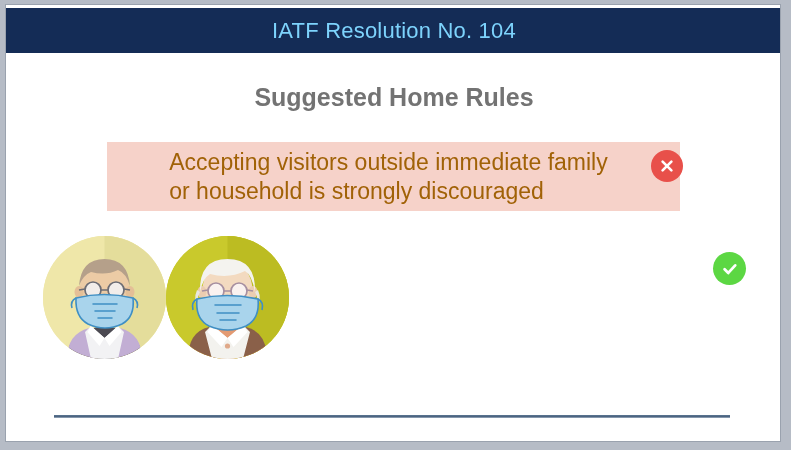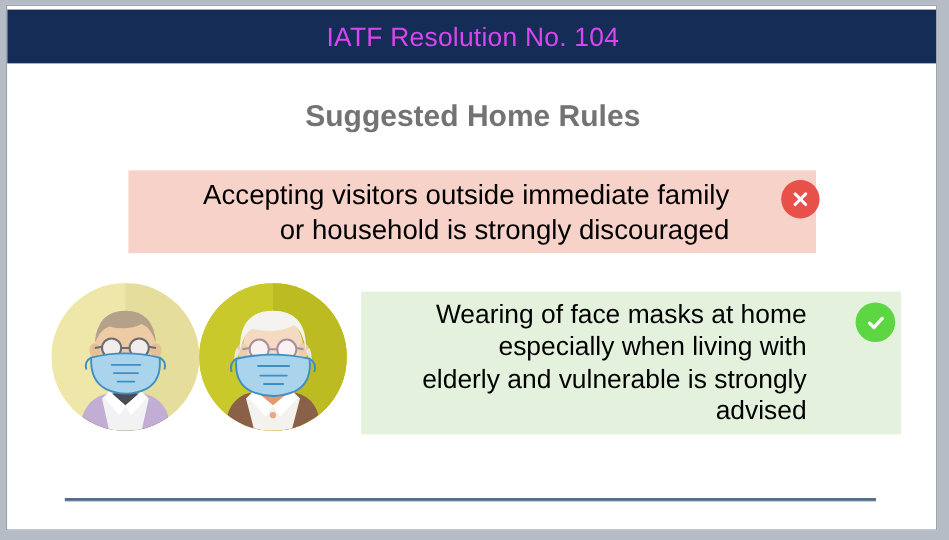--- a/index.html
+++ b/index.html
@@ -36,21 +36,21 @@
   #header-bar {
     position: absolute;
     left: 0px; top: 3px;
     width: 776px; height: 45px;
     background: #142c56;
     display: flex;
     align-items: center;
     justify-content: center;
   }
   #header-title {
-    color: #d946ef;
+    color: #7dd3fc;
     font-size: 22px;
     font-weight: 400;
     letter-spacing: 0.2px;
     white-space: nowrap;
   }
 
   
   #slide-body {
     position: absolute;
     left: 0; top: 48px;
@@ -71,22 +71,22 @@
 
   
   .rule-box {
     position: absolute;
     box-sizing: border-box;
     display: flex;
     align-items: center;
     justify-content: center;
   }
   .rule-text {
-    text-align: right;
-    color: #000000;
+    text-align: left;
+    color: #a16207;
     line-height: 1.22;
     white-space: pre-line;
   }
 
   #rule-box-visitors {
     left: 101px; top: 89px;
     width: 573px; height: 69px;
     background: #f6d2c9;
   }
   #rule-box-visitors .rule-text {
@@ -167,26 +167,20 @@
       <div class="rule-box" id="rule-box-visitors">
         <div class="rule-text">Accepting visitors outside immediate family
 or household is strongly discouraged</div>
       </div>
       <div class="status-icon" id="icon-deny">
         <svg width="18" height="18" viewBox="0 0 18 18" aria-hidden="true">
           <path d="M4.6 4.6 L13.4 13.4 M13.4 4.6 L4.6 13.4" stroke="#ffffff" stroke-width="2.6" stroke-linecap="round"></path>
         </svg>
       </div>
 
-      <div class="rule-box" id="rule-box-masks">
-        <div class="rule-text">Wearing of face masks at home
-especially when living with
-elderly and vulnerable is strongly
-advised</div>
-      </div>
       <div class="status-icon" id="icon-allow">
         <svg width="20" height="20" viewBox="0 0 20 20" aria-hidden="true">
           <path d="M4.6 10.3 L8.3 13.9 L15.2 6.4" fill="none" stroke="#ffffff" stroke-width="2.8" stroke-linecap="round" stroke-linejoin="round"></path>
         </svg>
       </div>
 
       <div class="avatar" id="avatar-elder-man">
         <svg viewBox="0 0 123 123" aria-hidden="true">
           <rect x="0" y="0" width="123" height="123" fill="#efe7a9"></rect>
           <rect x="61.5" y="0" width="61.5" height="123" fill="#e4dd9b"></rect>

